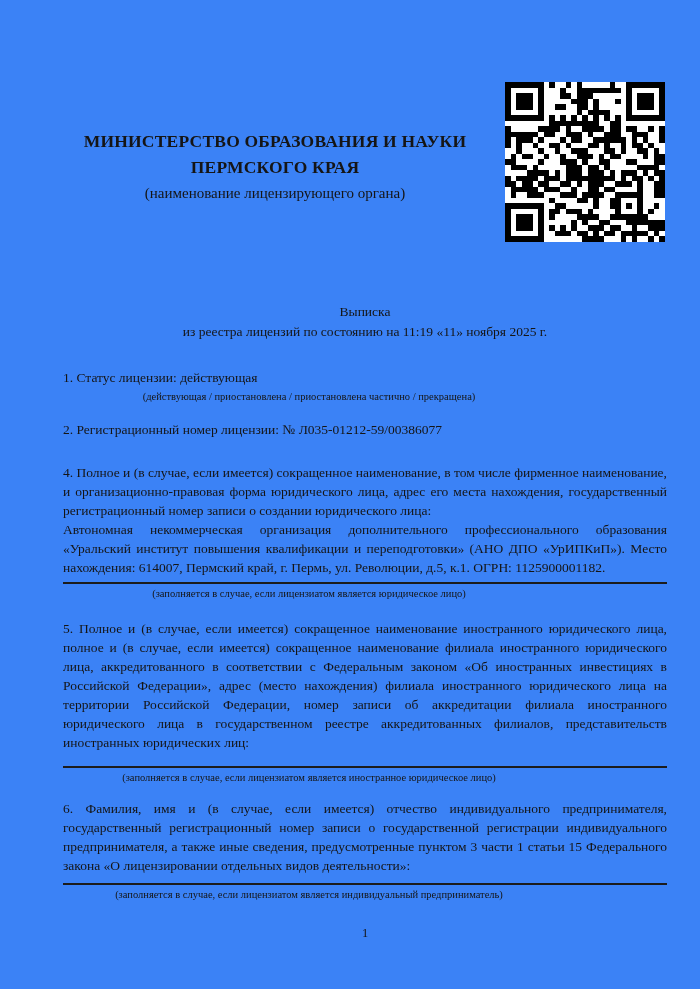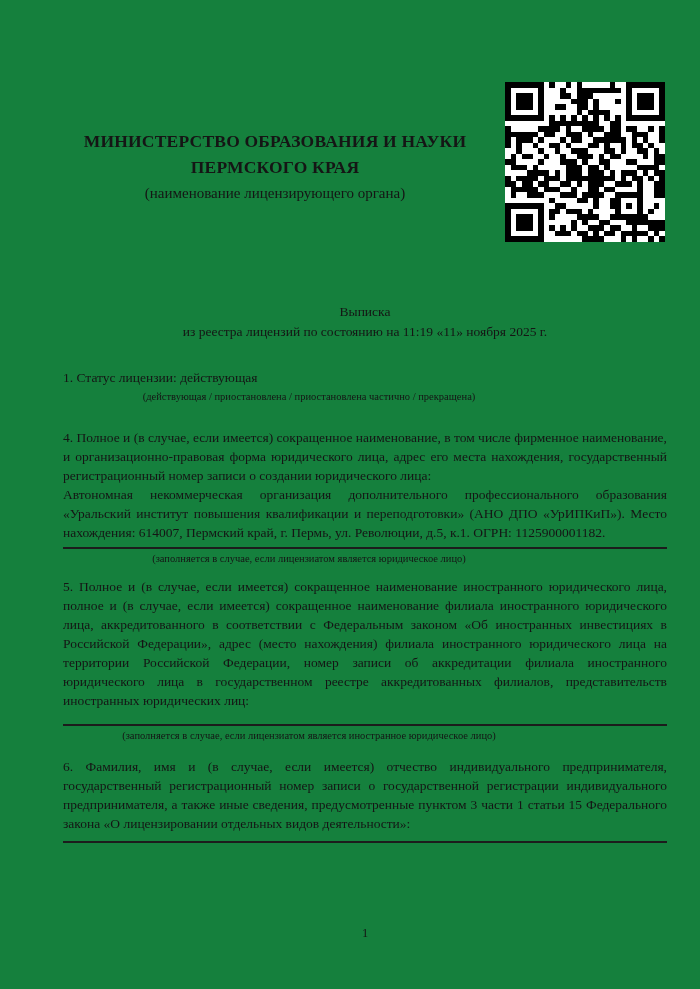--- a/index.html
+++ b/index.html
@@ -6,21 +6,21 @@
     margin: 0;
     padding: 0;
     background: #e8e8e8;
     font-family: "Liberation Serif", serif;
   }
   .page {
     position: relative;
     width: 700px;
     height: 989px;
     margin: 0 auto;
-    background: #15803d;
+    background: #3b82f6;
     color: #151515;
     overflow: hidden;
     text-decoration: underline;
   }
   
   .header-text {
     position: absolute;
     left: 63px;
     top: 128px;
     width: 424px;
@@ -74,21 +74,21 @@
   }
   .fill-rule {
     height: 0;
     border-top: 2px solid #1c1c1c;
     margin-top: 5px;
   }
   .mt-item  { margin-top: 14px; }
   .mt-item2 { margin-top: 16px; }
   .mt-item3 { margin-top: 13px; }
   .mt-item4 { margin-top: 24px; }
-  .mt-item5 { margin-top: 11px; }
+  .mt-item5 { margin-top: 18px; }
   .mt-item7 { margin-top: 16px; }
   .rule-gap { margin-top: 14px; }
   .rule-gap-sm { margin-top: 8px; }
   .page-number {
     position: absolute;
     left: 63px;
     top: 926px;
     width: 604px;
     text-align: center;
     font-size: 12.5px;
@@ -555,38 +555,42 @@
     <div>из реестра лицензий по состоянию на 11:19 «11» ноября 2025 г.</div>
   </div>
 
   <div class="items">
 
     <div class="item">
       <div class="para">1. Статус лицензии: действующая</div>
       <div class="note">(действующая / приостановлена / приостановлена частично / прекращена)</div>
     </div>
 
+    <div class="item mt-item2">
+      <div class="para">2. Регистрационный номер лицензии: № Л035-01212-59/00386077</div>
+    </div>
 
 
     <div class="item mt-item4">
       <div class="para">4. Полное и (в случае, если имеется) сокращенное наименование, в том числе фирменное наименование, и организационно-правовая форма юридического лица, адрес его места нахождения, государственный регистрационный номер записи о создании юридического лица:</div>
       <div class="para">Автономная некоммерческая организация дополнительного профессионального образования «Уральский институт повышения квалификации и переподготовки» (АНО ДПО «УрИПКиП»). Место нахождения: 614007, Пермский край, г. Пермь, ул. Революции, д.5, к.1. ОГРН: 1125900001182.</div>
       <div class="fill-rule"></div>
       <div class="note">(заполняется в случае, если лицензиатом является юридическое лицо)</div>
     </div>
 
     <div class="item mt-item5">
       <div class="para">5. Полное и (в случае, если имеется) сокращенное наименование иностранного юридического лица, полное и (в случае, если имеется) сокращенное наименование филиала иностранного юридического лица, аккредитованного в соответствии с Федеральным законом «Об иностранных инвестициях в Российской Федерации», адрес (место нахождения) филиала иностранного юридического лица на территории Российской Федерации, номер записи об аккредитации филиала иностранного юридического лица в государственном реестре аккредитованных филиалов, представительств иностранных юридических лиц:</div>
       <div class="fill-rule rule-gap"></div>
       <div class="note">(заполняется в случае, если лицензиатом является иностранное юридическое лицо)</div>
     </div>
 
     <div class="item mt-item">
       <div class="para">6. Фамилия, имя и (в случае, если имеется) отчество индивидуального предпринимателя, государственный регистрационный номер записи о государственной регистрации индивидуального предпринимателя, а также иные сведения, предусмотренные пунктом 3 части 1 статьи 15 Федерального закона «О лицензировании отдельных видов деятельности»:</div>
       <div class="fill-rule rule-gap-sm"></div>
+      <div class="note">(заполняется в случае, если лицензиатом является индивидуальный предприниматель)</div>
     </div>
 
 
   </div>
 
   <div class="page-number">1</div>
 
 </div>
 
 </body></html>

